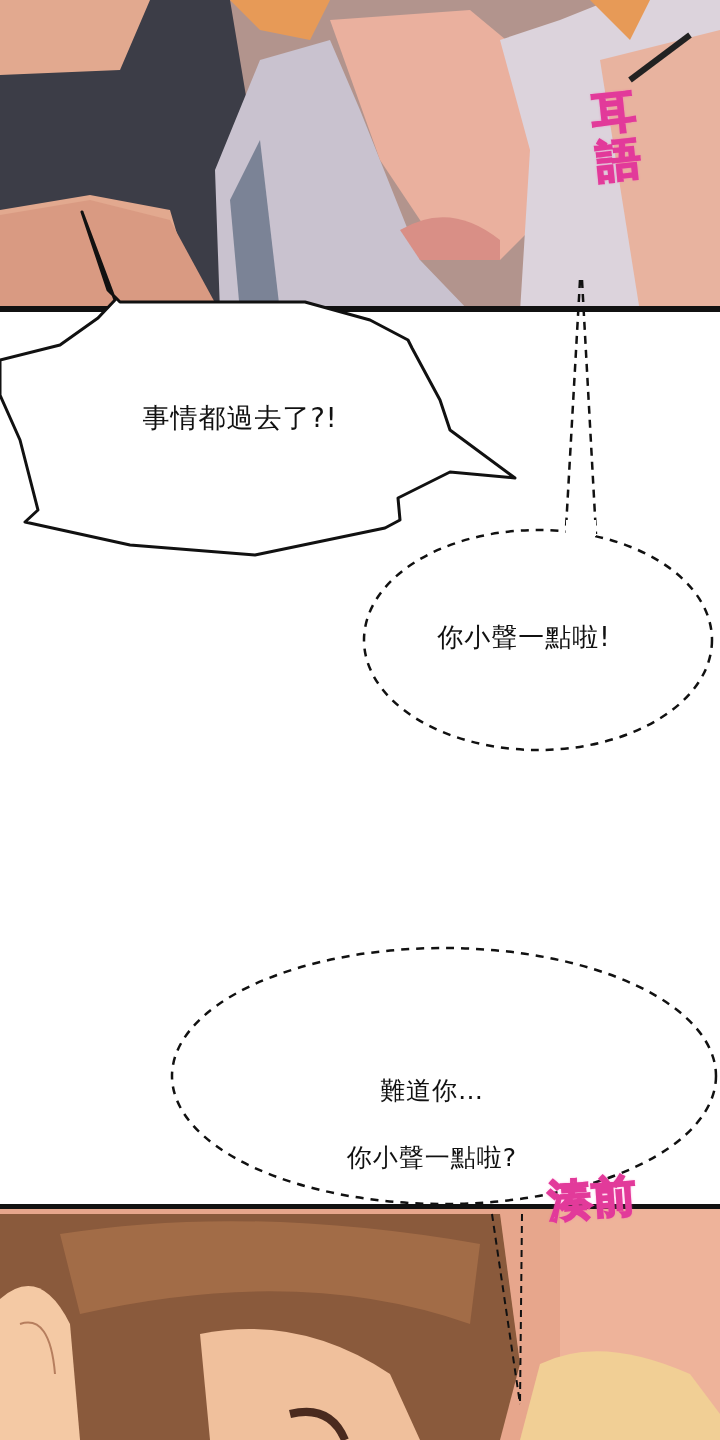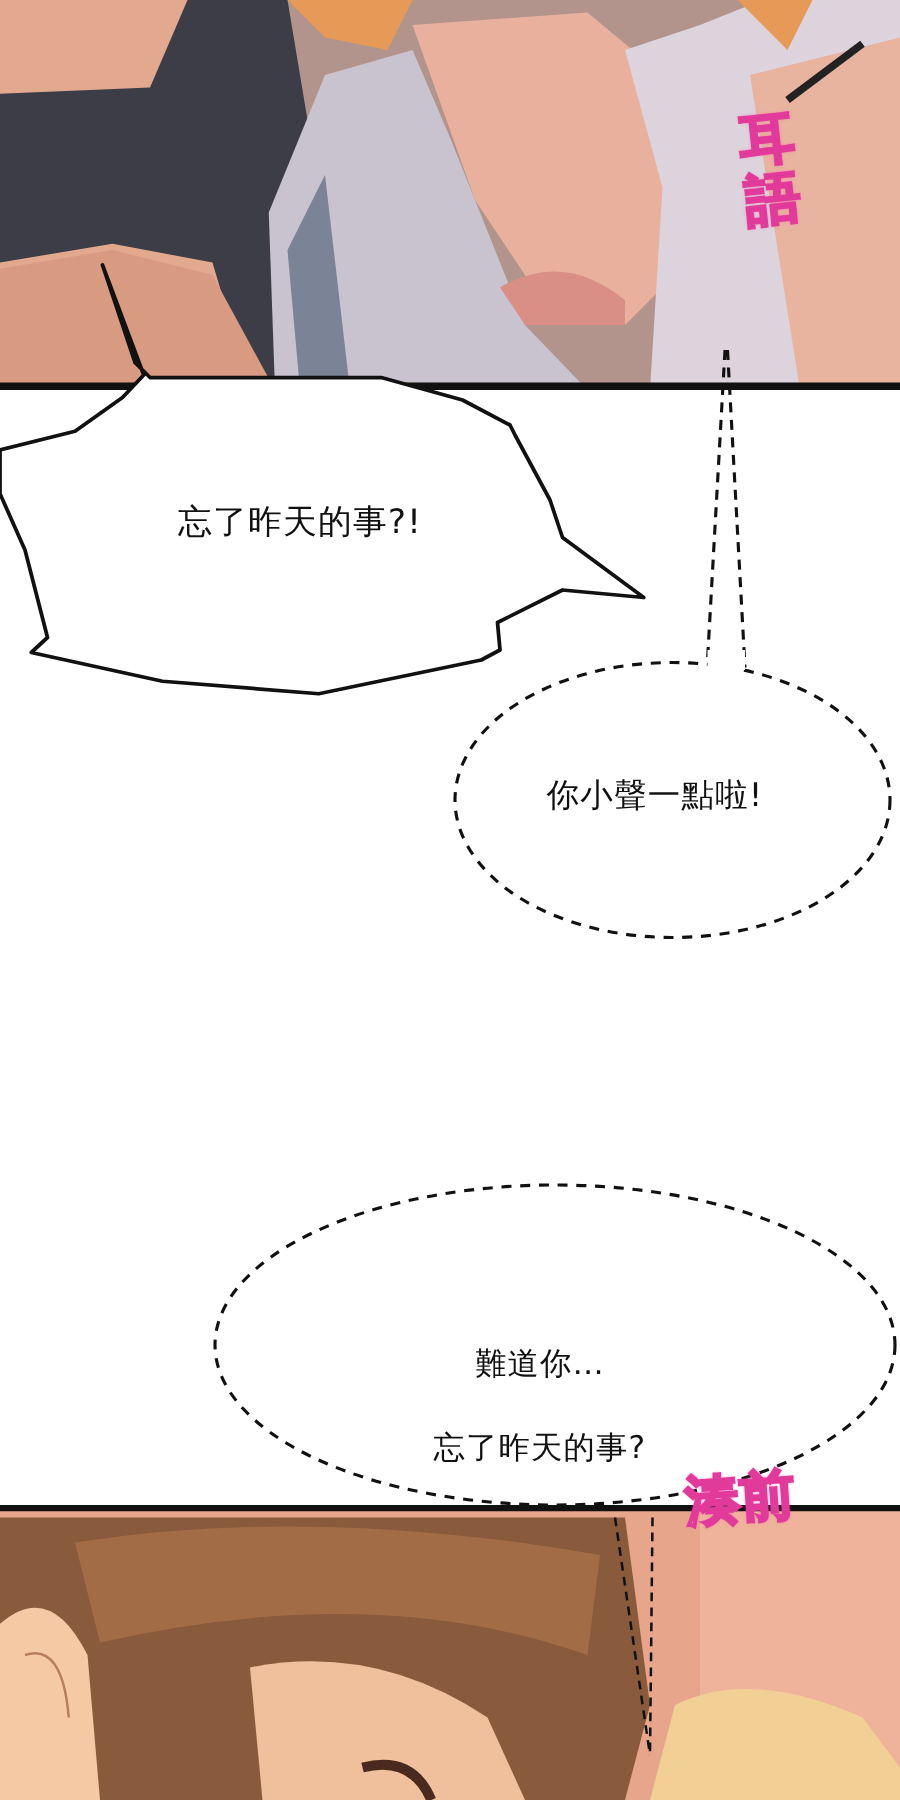--- a/index.html
+++ b/index.html
@@ -71,27 +71,27 @@
            L108 290 Z" fill="#ffffff" stroke="#111" stroke-width="3" stroke-linejoin="round"></path>
 
   <path d="M580 280 L566 528 M582 280 L596 534" stroke="#111" stroke-width="2.5" stroke-dasharray="8 6" fill="none"></path>
 
   <ellipse cx="538" cy="640" rx="174" ry="110" fill="#ffffff" stroke="#111" stroke-width="2.5" stroke-dasharray="8 7"></ellipse>
   <rect x="566" y="520" width="30" height="16" fill="#ffffff"></rect>
 
   <ellipse cx="444" cy="1076" rx="272" ry="128" fill="#ffffff" stroke="#111" stroke-width="2.5" stroke-dasharray="8 7"></ellipse>
 </svg>
 
-<div class="bubble-text" style="left:90px; top:400px; width:300px;">忘了昨天的事?!</div>
+<div class="bubble-text" style="left:90px; top:400px; width:300px;">事情都過去了?!</div>
 
 <div class="bubble-text" style="left:404px; top:620px; width:240px; font-size:26px;">你小聲一點啦!</div>
 
 <div class="bubble-text" style="left:292px; top:1040px; width:280px; font-size:25px;">
   <div>難道你…</div>
-  <div>忘了昨天的事?</div>
+  <div>你小聲一點啦?</div>
 </div>
 
 <div class="panel" id="panel-bottom">
   <svg width="720" height="236" viewBox="0 0 720 236">
     <rect x="0" y="0" width="720" height="236" fill="#e7a68c"></rect>
     <rect x="560" y="0" width="160" height="236" fill="#eeb39a"></rect>
 
     <path d="M0 10 L500 10 L520 160 L500 236 L0 236 Z" fill="#8a5a3c"></path>
     <path d="M60 30 Q250 0 480 40 L470 120 Q300 60 80 110 Z" fill="#a26c47"></path>
 

